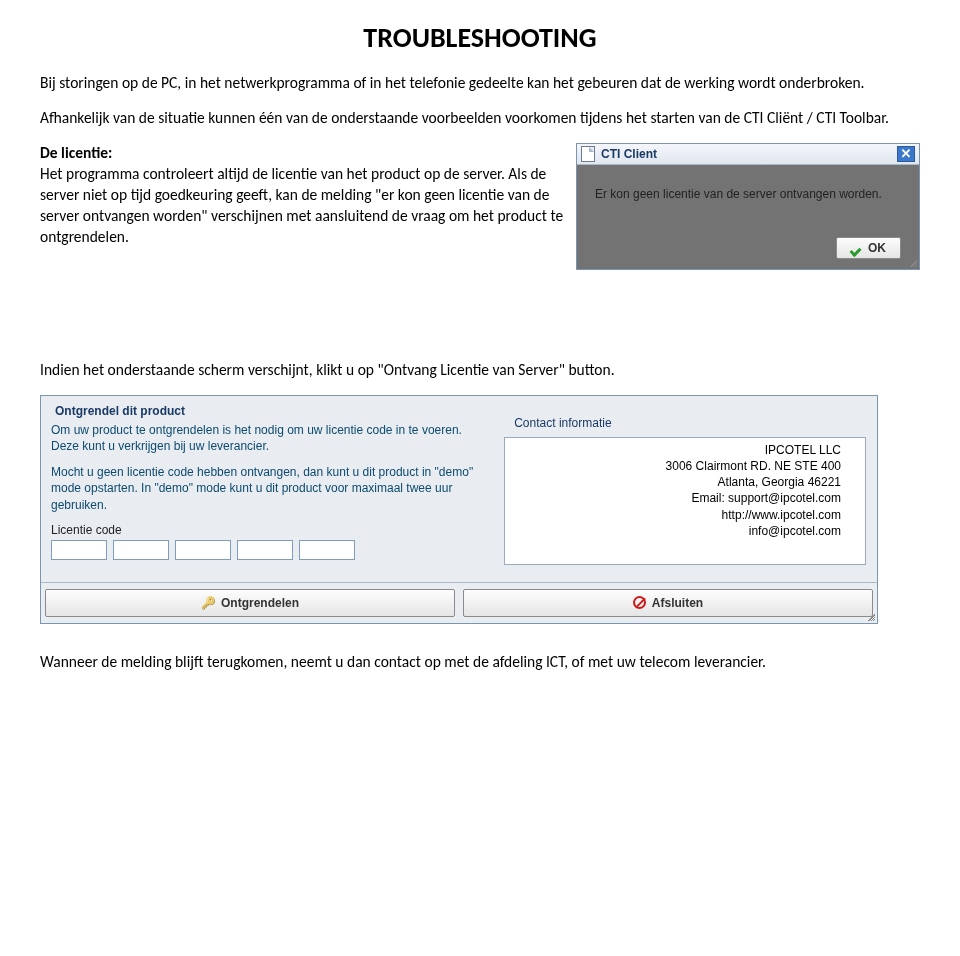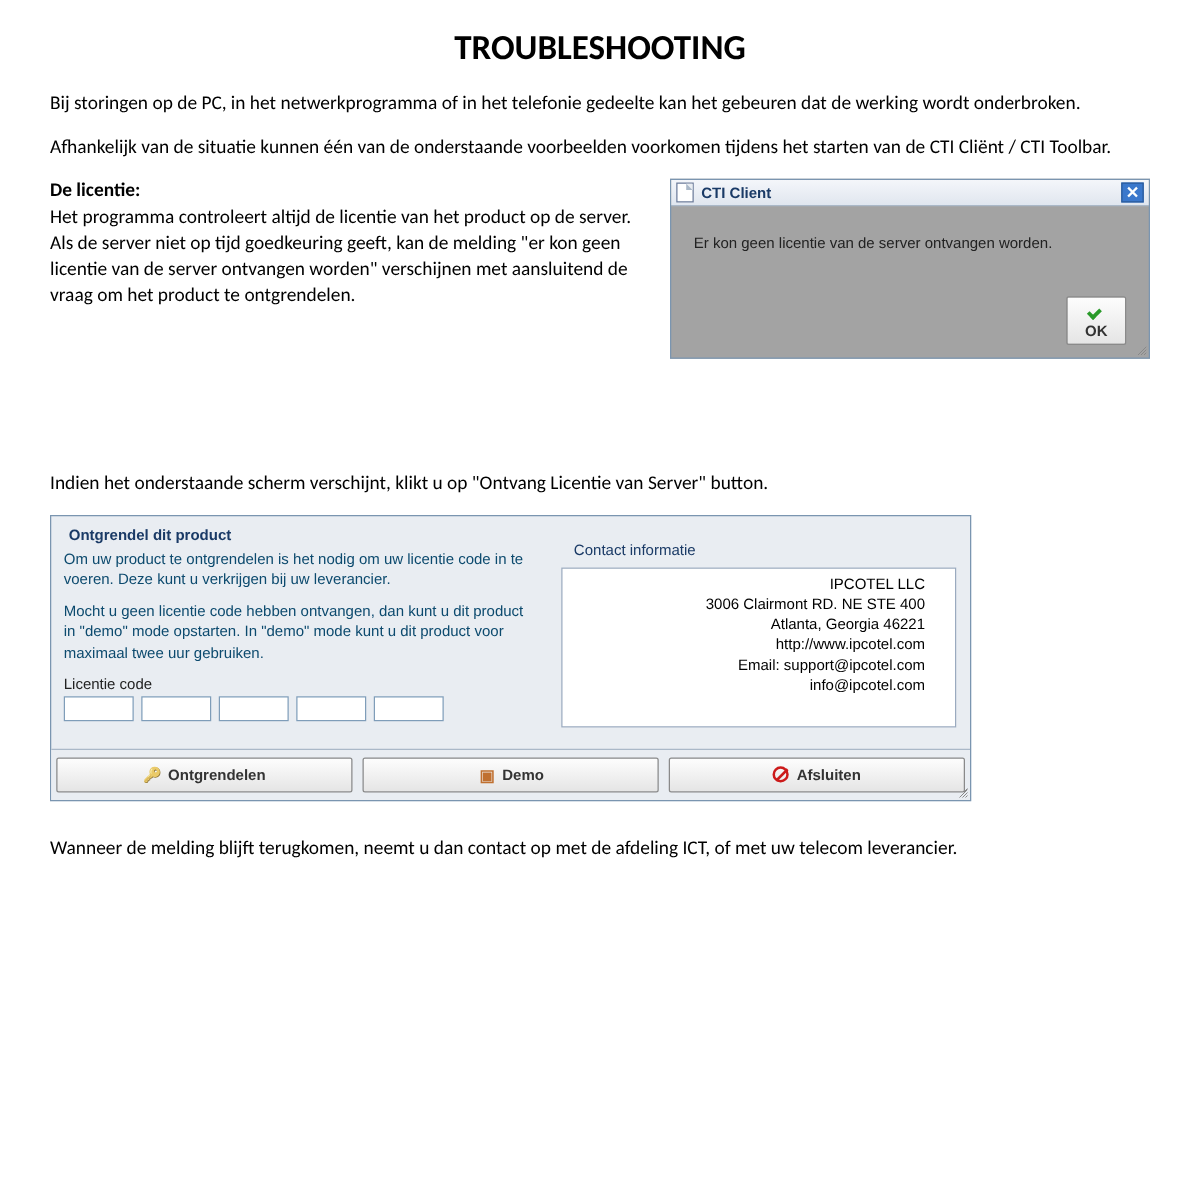--- a/index.html
+++ b/index.html
@@ -14,23 +14,23 @@
     text-align: center;
     font-size: 28px;
     font-weight: bold;
     margin-bottom: 18px;
   }
   p { font-size: 15.5px; line-height: 1.35; margin-bottom: 14px; }
   .bold-label { font-weight: bold; display: block; }
   .flex-row { display: flex; gap: 12px; }
   .left-col { flex: 1; }
   .dlg1 {
-    width: 384px; flex-shrink: 0;
+    width: 344px; flex-shrink: 0;
     border: 1px solid #7a95b0;
-    background: #a3a3a3;
+    background: #737373;
     font-family: Tahoma, Arial, sans-serif;
     font-size: 12px;
     position: relative;
   }
   .dlg1-title {
     display: flex; align-items: center; justify-content: space-between;
     padding: 2px 4px;
     background: linear-gradient(#f4f6fa,#e0e6ef);
     border-bottom: 1px solid #aab8c8;
   }
@@ -59,41 +59,40 @@
   .btn3d {
     display: inline-flex; align-items: center; gap: 5px;
     padding: 3px 14px;
     background: linear-gradient(#fdfdfd,#e5e5e5);
     border: 1px solid #8a8a8a;
     border-radius: 2px;
     font-family: Tahoma, Arial, sans-serif;
     font-size: 12px;
     font-weight: bold;
     color: #333;
-    flex-direction: column;
   }
   .check-icon {
     width:12px; height:12px; display:inline-block; position:relative;
   }
   .check-icon::after {
     content:""; position:absolute; left:1px; top:4px;
     width:4px; height:7px; border:solid #2a9a2a;
     border-width:0 3px 3px 0; transform: rotate(45deg);
   }
   .dlg1-resize {
     position:absolute; right:2px; bottom:2px;
     width:12px; height:12px;
     background:
       linear-gradient(135deg, transparent 70%, #888 70%, #888 75%, transparent 75%,
                       transparent 80%, #888 80%, #888 85%, transparent 85%,
                       transparent 90%, #888 90%, #888 95%, transparent 95%);
   }
 
   .dlg2 {
-    width: 737px;
+    width: 838px;
     border: 1px solid #7a95b0;
     background: #e9edf2;
     font-family: Tahoma, Arial, sans-serif;
     font-size: 12px;
     margin-top: 6px;
     position:relative;
   }
   .dlg2-inner { padding: 8px 10px 10px 10px; }
   .fieldset-title {
     color: #1a3a66; font-weight: bold; font-size: 12px;
@@ -216,37 +215,33 @@
           <input type="text" style="">
         </div>
       </div>
       <div class="col-right contact-wrap">
         <span class="contact-legend">Contact informatie</span>
         <div class="info-box">
           <div>IPCOTEL LLC</div>
           <div>3006 Clairmont RD. NE STE 400</div>
           <div>Atlanta, Georgia 46221</div>
           <div></div>
+          <div>Email: support@ipcotel.com</div>
           <div>http://www.ipcotel.com</div>
-          <div>Email: support@ipcotel.com</div>
           <div>           info@ipcotel.com</div>
         </div>
       </div>
     </div>
   </div>
   <div class="btnbar">
     <div class="bbtn">
       <span class="ic ic-key"></span>
       <span>Ontgrendelen</span>
     </div>
     <div class="bbtn">
-      <span class="ic ic-demo"></span>
-      <span>Demo</span>
-    </div>
-    <div class="bbtn">
       <span class="ic-no"></span>
       <span>Afsluiten</span>
     </div>
   </div>
   <div class="dlg2-resize"></div>
 </div>
 
 <div class="spacer-md"></div>
 
 <p>Wanneer de melding blijft terugkomen, neemt u dan contact op met de afdeling ICT, of met uw telecom leverancier.</p>

